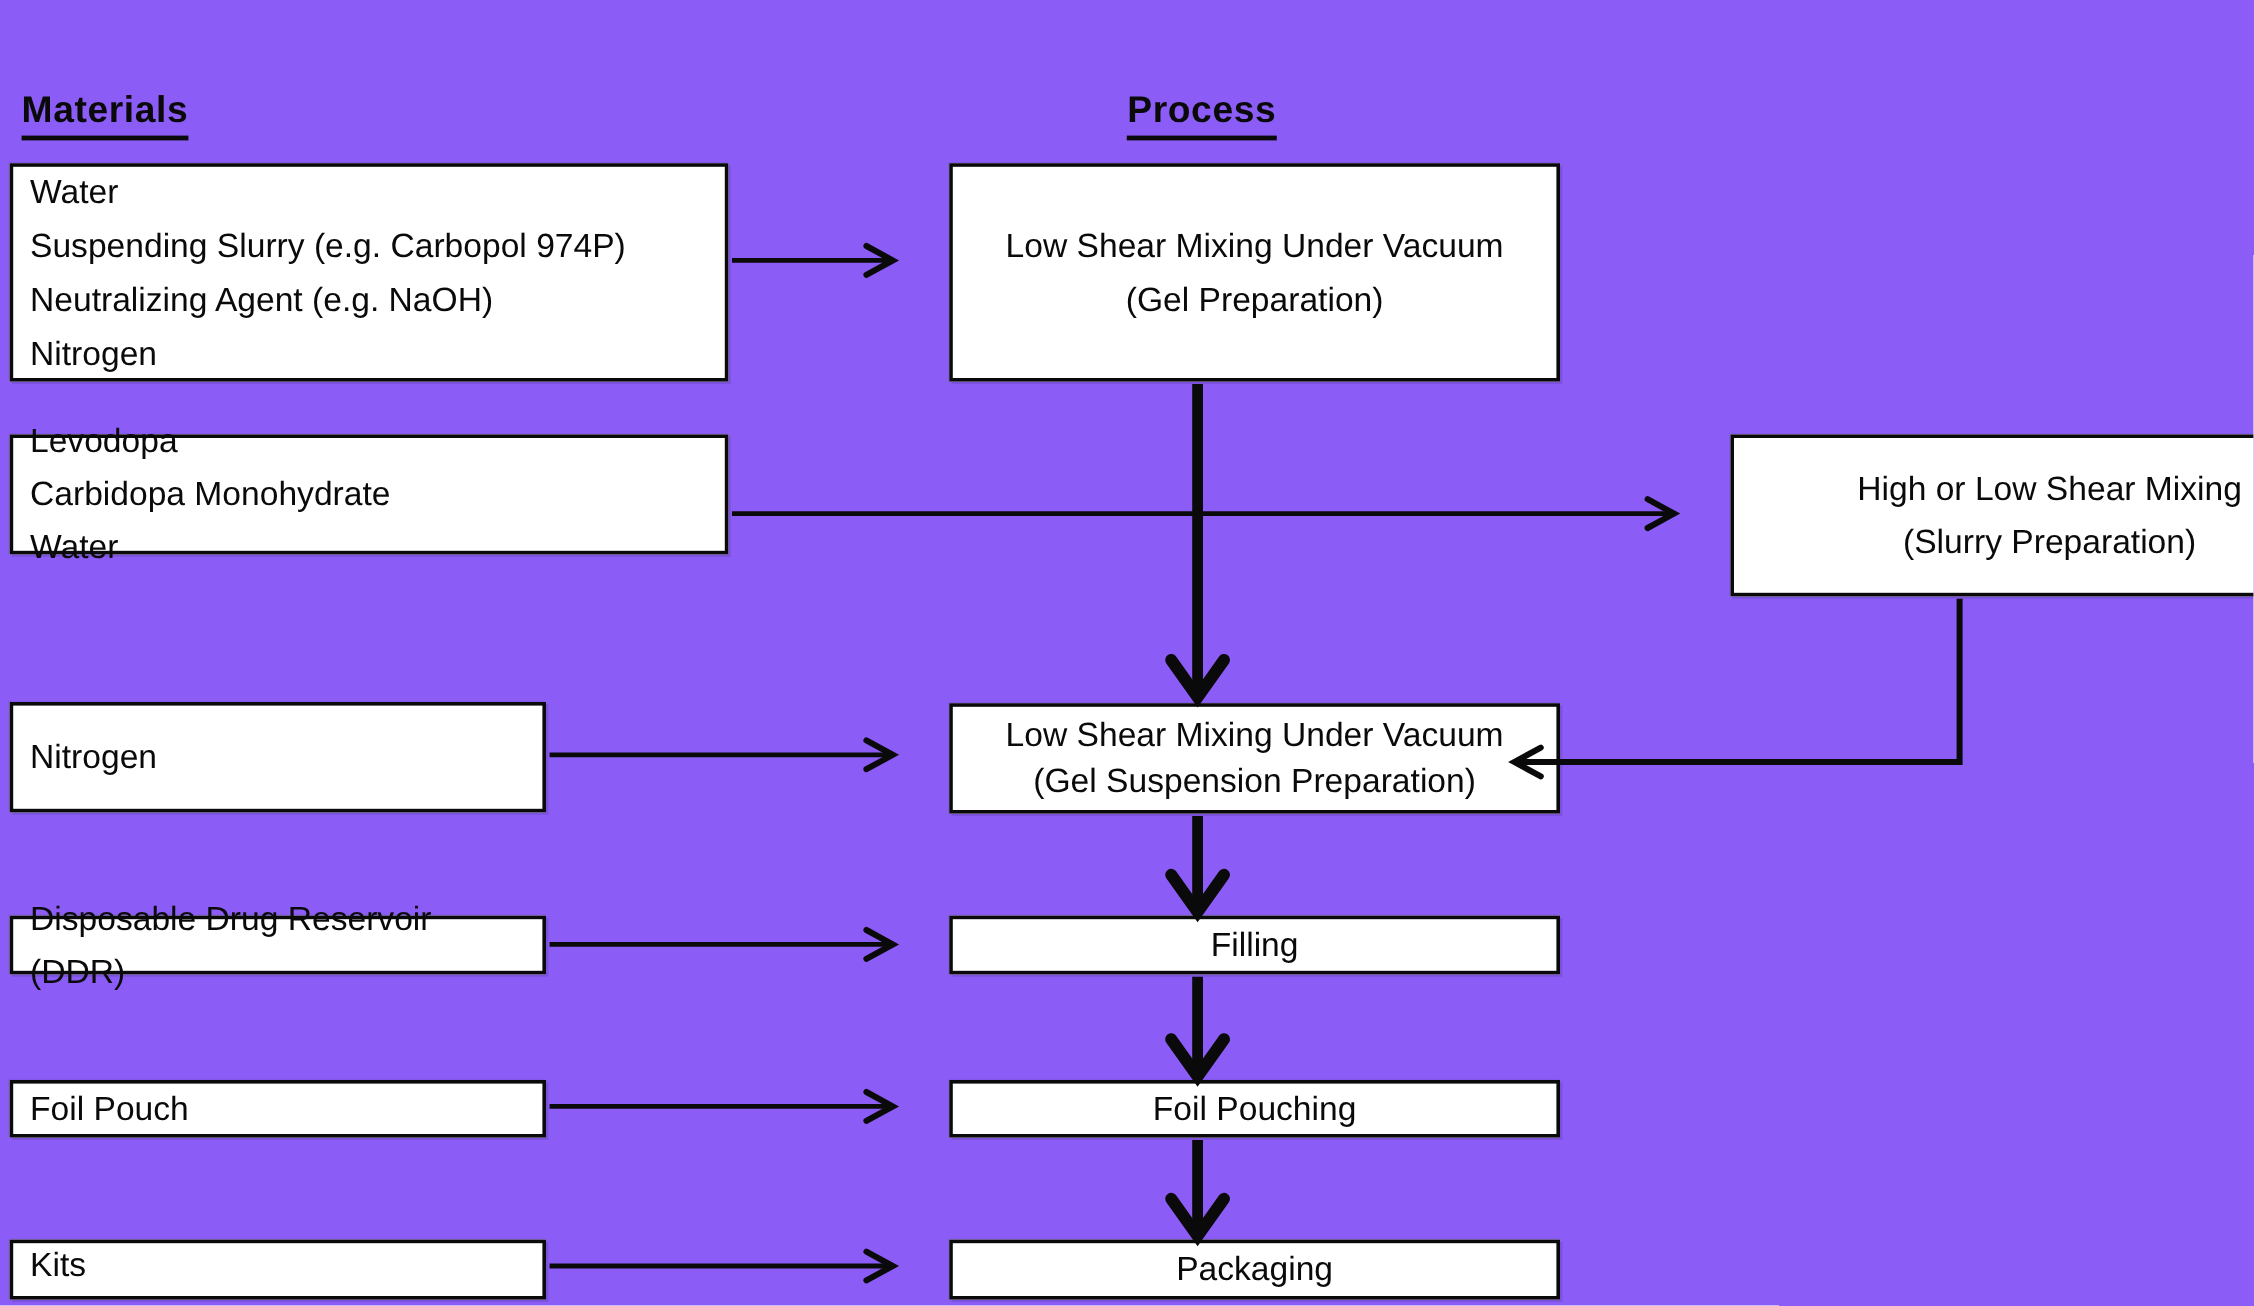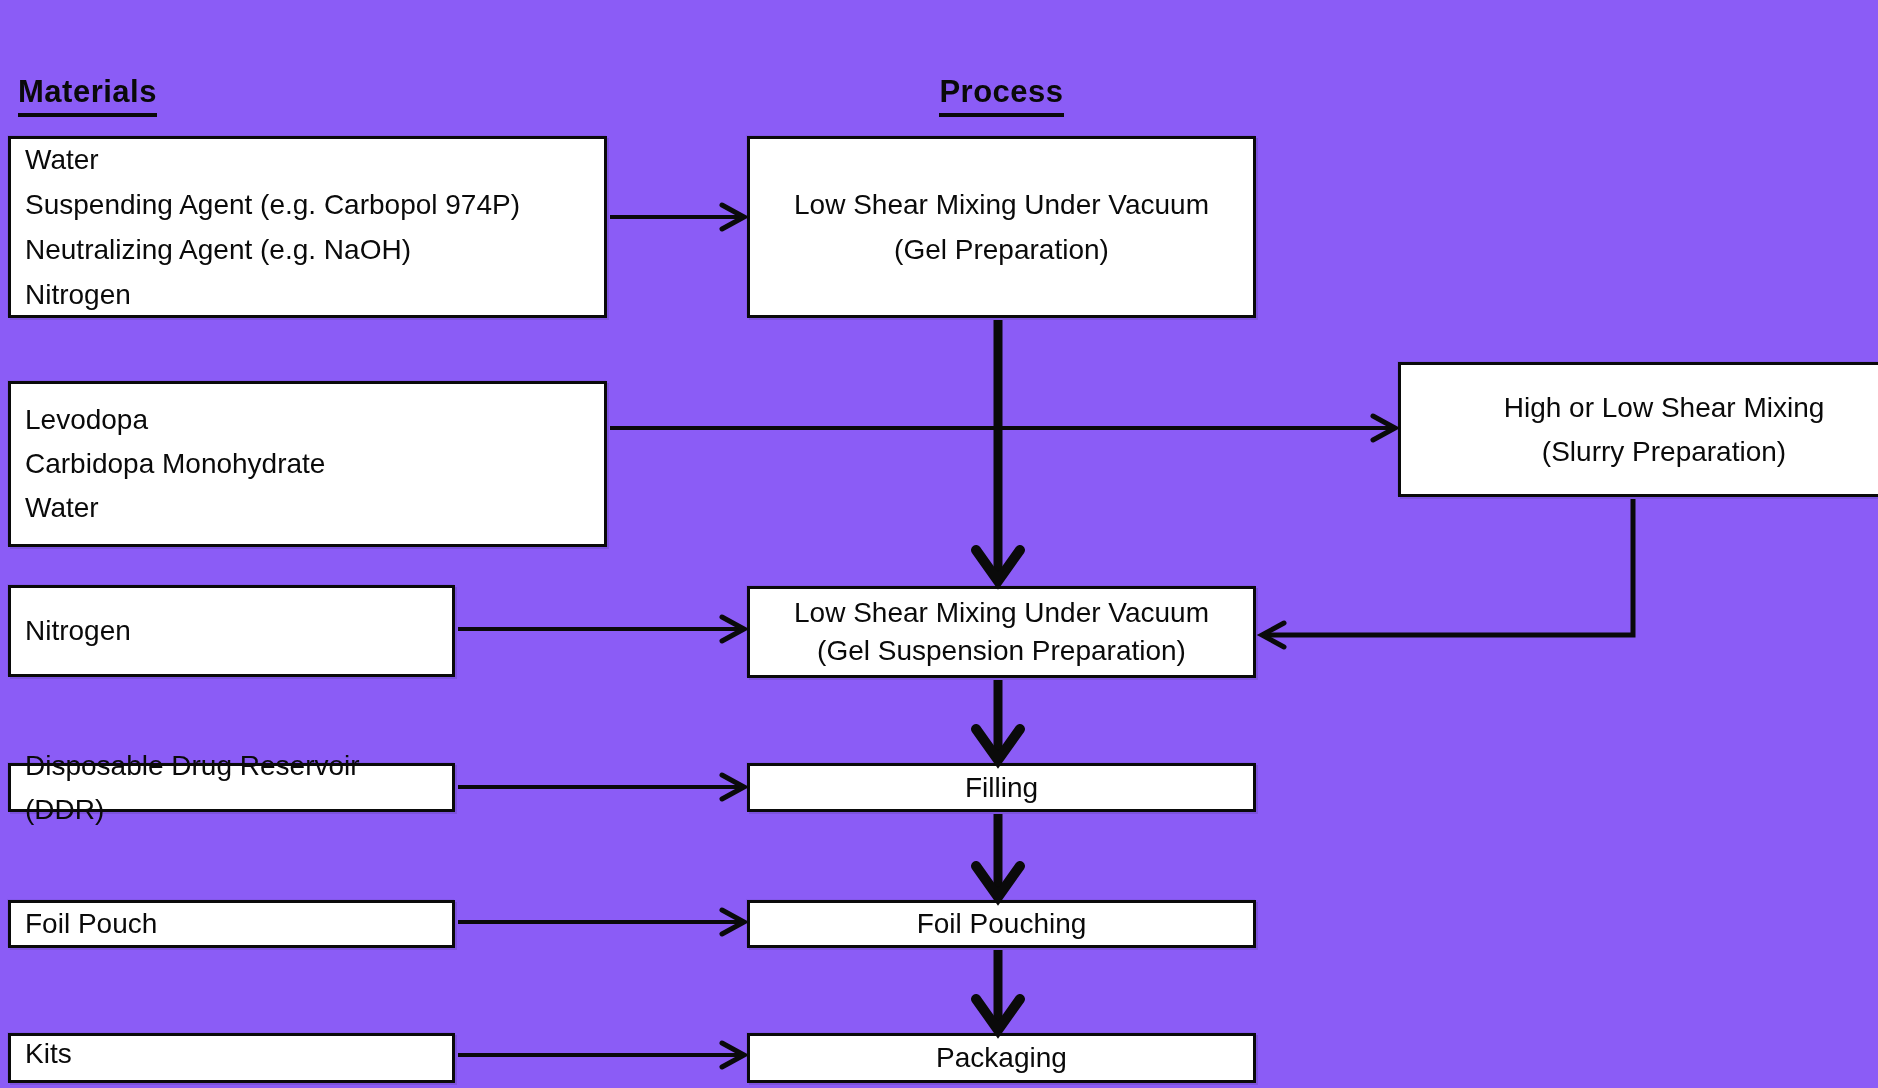--- a/index.html
+++ b/index.html
@@ -40,25 +40,26 @@
     padding:4px 14px;
     text-align:left;
   }
   .proc{
     display:flex;
     flex-direction:column;
     justify-content:center;
     align-items:center;
     text-align:center;
     padding:4px 10px;
+    margin-left:44px;
   }
   .line{display:block;}
   
   #m1{left:8px;   top:136px;  width:599px; height:182px; line-height:45px;}
-  #m2{left:8px;   top:381px;  width:599px; height:166px;}
+  #m2{left:8px;   top:362px;  width:599px; height:100px;}
   #m3{left:8px;   top:585px;  width:447px; height:92px;}
   #m4{left:8px;   top:763px;  width:447px; height:49px;}
   #m5{left:8px;   top:900px;  width:447px; height:48px;}
   #m6{left:8px;   top:1033px; width:447px; height:50px;justify-content:flex-end;}
   
   #p1{left:747px; top:136px;  width:509px; height:182px; line-height:45px;}
   #p3{left:747px; top:586px;  width:509px; height:92px;  line-height:38px;}
   #p4{left:747px; top:763px;  width:509px; height:49px;}
   #p5{left:747px; top:900px;  width:509px; height:48px;}
   #p6{left:747px; top:1033px; width:509px; height:50px;}
@@ -140,21 +141,21 @@
     </g>
 
     <g>
       <line x1="998" y1="950" x2="998" y2="1029" stroke-width="9"></line>
       <polyline points="976,999 998,1030 1020,999" stroke-width="10" stroke-linecap="round"></polyline>
     </g>
   </svg>
 
   <div class="bx mat" id="m1">
     <span class="line">Water</span>
-    <span class="line">Suspending Agent (e.g. Carbopol 974P)</span>
+    <span class="line">Suspending Slurry (e.g. Carbopol 974P)</span>
     <span class="line">Neutralizing Agent (e.g. NaOH)</span>
     <span class="line">Nitrogen</span>
   </div>
 
   <div class="bx mat" id="m2">
     <span class="line">Levodopa</span>
     <span class="line">Carbidopa Monohydrate</span>
     <span class="line">Water</span>
   </div>
 

